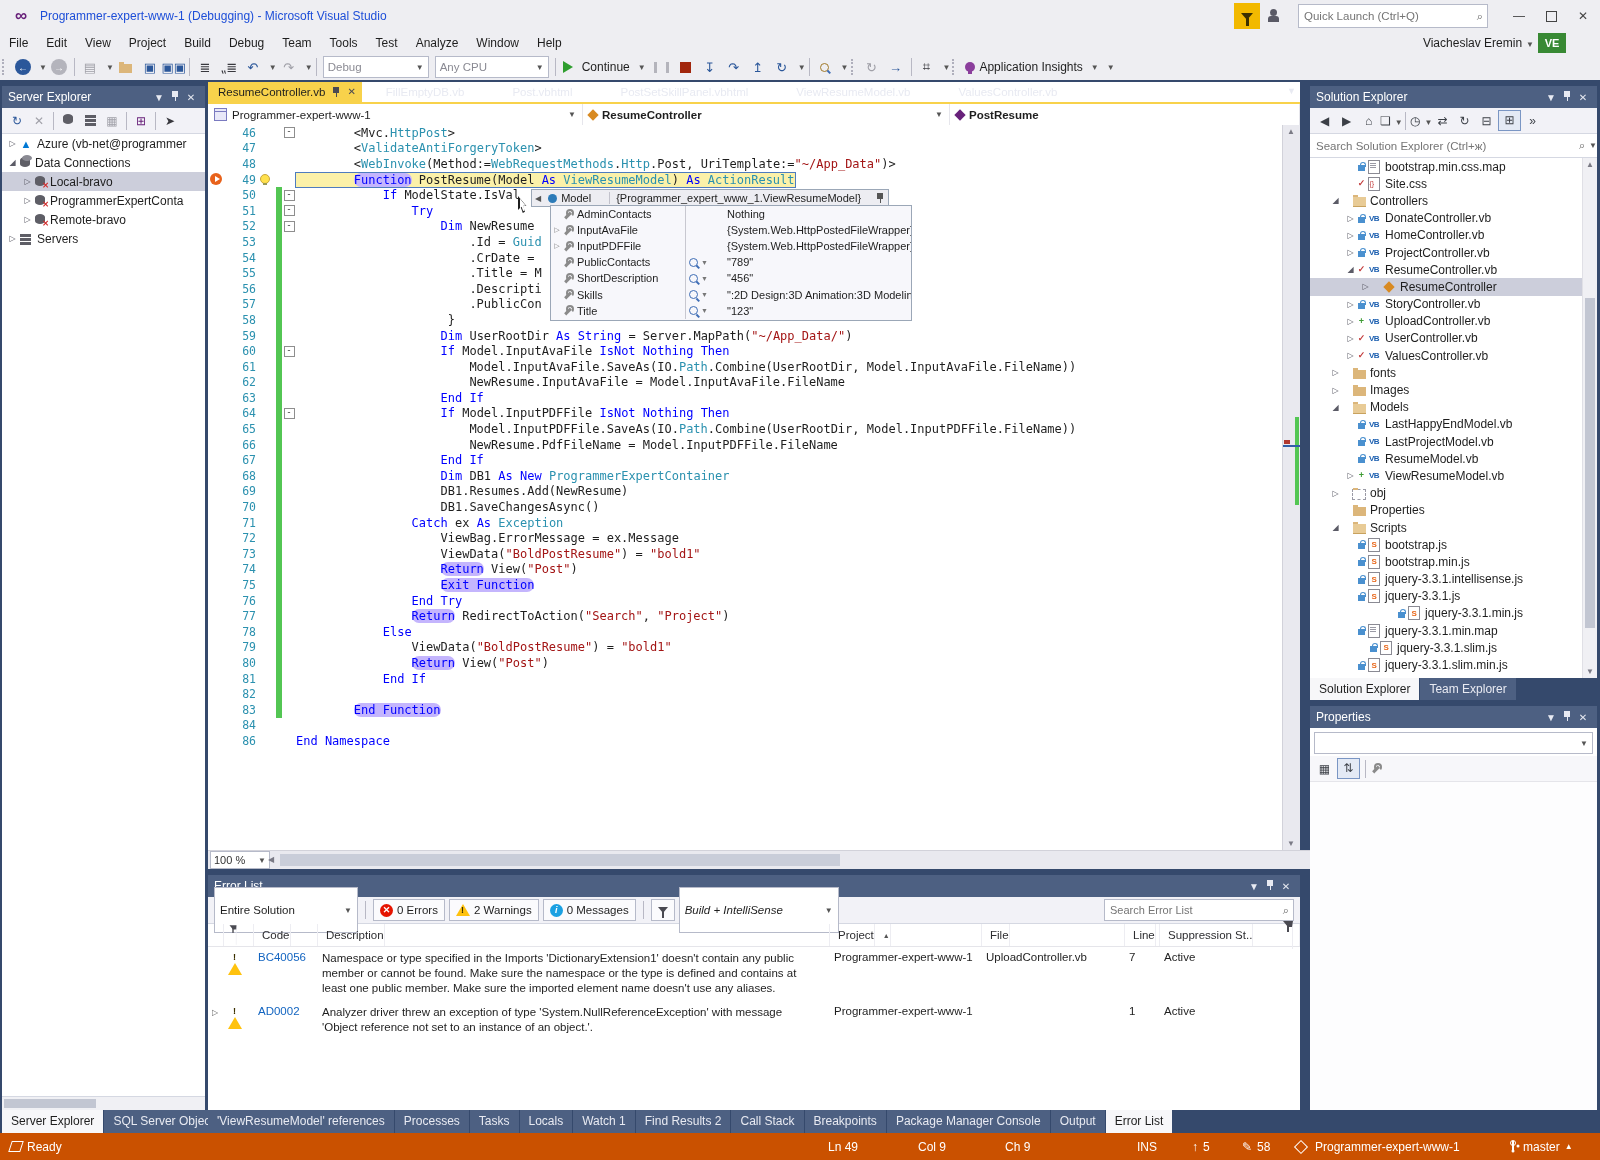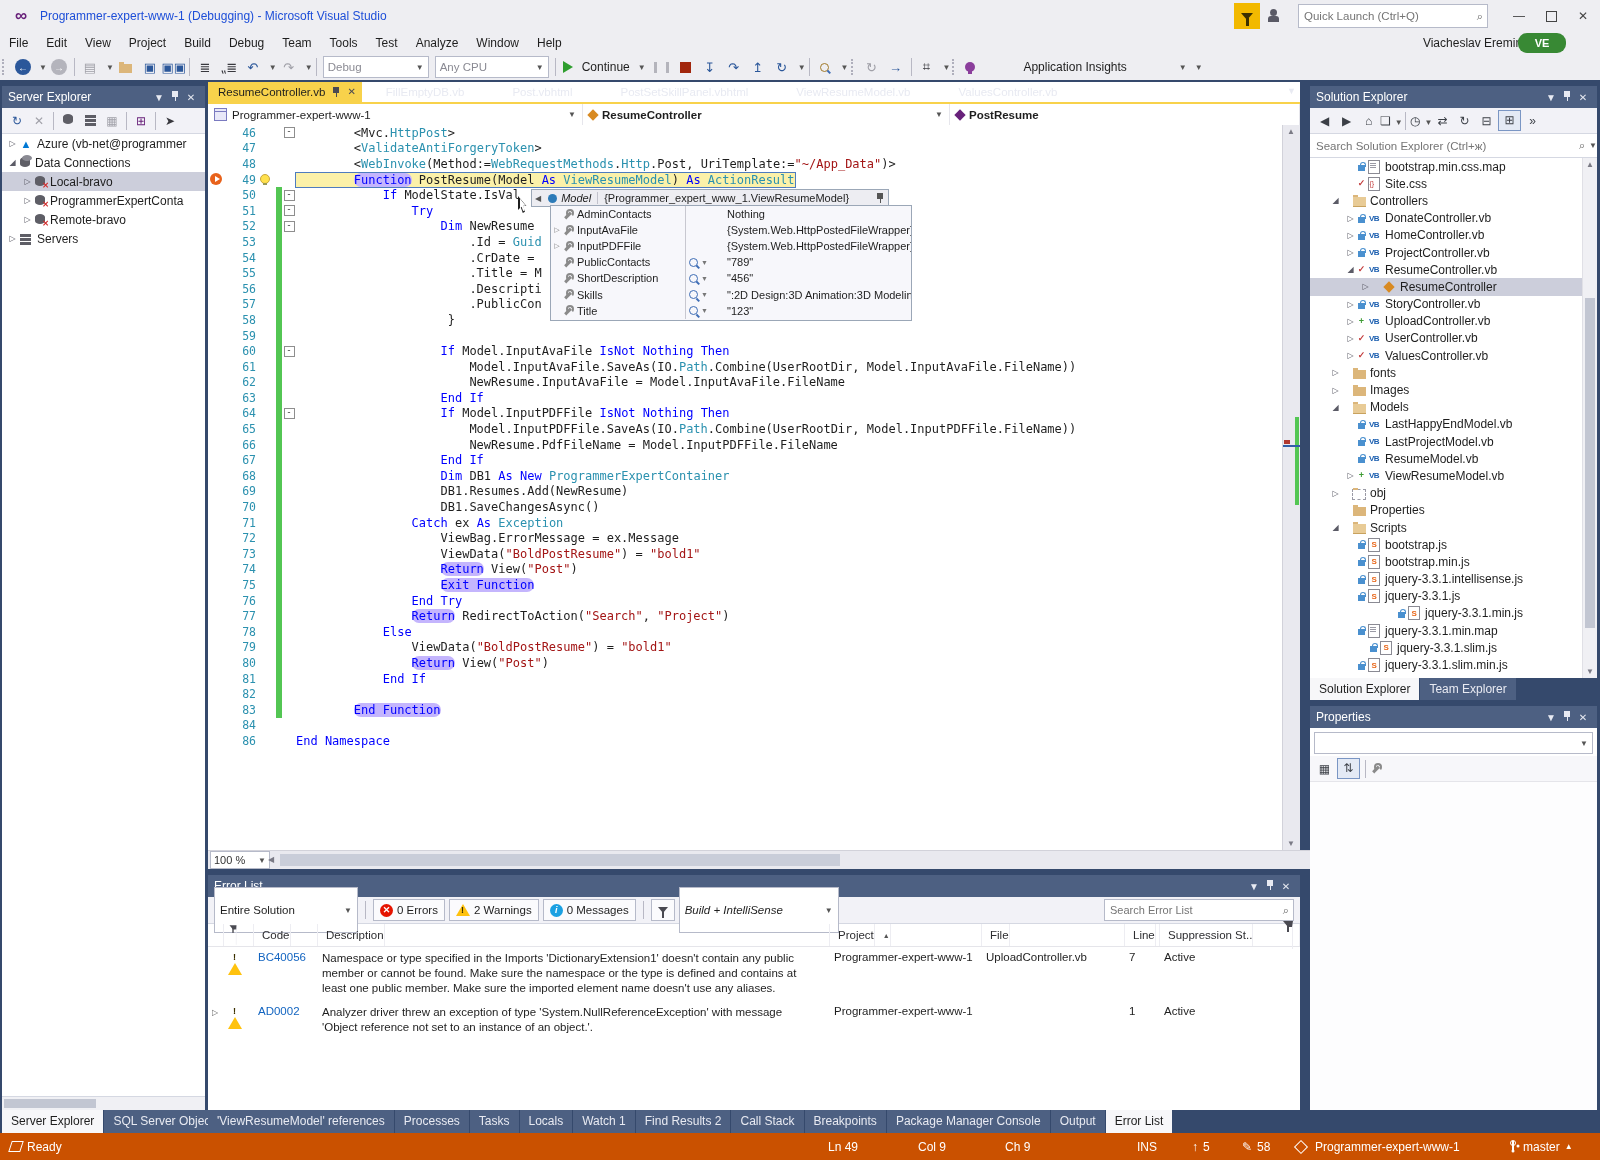--- a/index.html
+++ b/index.html
@@ -21,22 +21,22 @@
   .ql{width:188px;height:22px;background:#fff;border:1px solid #B6BAC9;display:flex;align-items:center;margin-right:16px;}
   .ql input{flex:1;border:0;outline:0;font-size:11.5px;color:#777;padding:0 5px;background:transparent;font-family:"Liberation Sans",sans-serif;}
   .winbtn{width:30px;height:24px;display:flex;align-items:center;justify-content:center;color:#444;font-size:12px;margin-right:2px;}
   .restore-g{width:9px;height:9px;border:1px solid #444;position:relative;background:var(--chrome,#EEEEF2);}
   .restore-g::before{content:"";position:absolute;left:2px;top:-3px;width:9px;height:9px;border:1px solid #444;z-index:-1;}
   
   .menubar{position:absolute;left:0;top:32px;width:1600px;height:22px;background:var(--chrome,#EEEEF2);display:flex;align-items:center;font-size:12px;}
   .menu-item{padding:0 9px;height:22px;line-height:22px;color:#1E1E1E;}
   .menu-user{position:absolute;right:66px;top:0;height:22px;line-height:22px;color:#1E1E1E;}
   .caret{font-size:8px;color:#555;margin-left:4px;}
-  .ve-badge{position:absolute;right:34px;top:1px;width:48px;height:20px;background:var(--ve-badge,#388934);color:#fff;
-            display:flex;align-items:center;justify-content:center;font-size:11px;font-weight:bold;border-radius:9px;}
+  .ve-badge{position:absolute;right:34px;top:1px;width:28px;height:20px;background:var(--ve-badge,#388934);color:#fff;
+            display:flex;align-items:center;justify-content:center;font-size:11px;font-weight:bold;}
   
   .toolbar{position:absolute;left:0;top:54px;width:1600px;height:26px;background:var(--chrome,#EEEEF2);display:flex;align-items:center;font-size:12px;}
   .tbi{width:24px;height:22px;display:flex;align-items:center;justify-content:center;font-size:13px;}
   .tbsep{width:1px;height:18px;background:#B8B8C4;margin:0 3px;}
   .grip{width:5px;height:16px;border-left:2px dotted #AFAFBC;margin:0 2px;}
   .blue{color:#2B579A}.gray{color:#A0A0A8}.dark{color:#38383E}
   .circ{width:16px;height:16px;border-radius:50%;display:flex;align-items:center;justify-content:center;color:#fff;font-size:10px;}
   .circ.b{background:#2B579A}.circ.g{background:#B4B4BC}
   .combo{height:20px;background:#fff;border:1px solid #B6BAC9;display:flex;align-items:center;font-size:11.5px;color:#8A8A93;padding:0 4px;margin:0 3px;}
   .combo .cv{flex:1;padding-right:6px;}
@@ -137,21 +137,21 @@
   .ed-hscroll{position:absolute;left:0;top:768px;width:1264px;height:18px;background:#E9E9EF;border-top:1px solid #D2D2DA;display:flex;align-items:center;font-size: 11px;}
   .zoom-combo{width:52px;height:16px;background:#FFF;border:1px solid #B6BAC9;margin-left:2px;display:flex;align-items:center;padding:0 3px;color:#333;}
   .zoom-combo .cv{flex:1;}
   .ed-thumb{position:absolute;left:72px;top:3px;width:560px;height:12px;background:#C9CDD9;}
   .ed-harrow{position:absolute;top:4px;font-size:8px;color:#7A7A85;}
   
   .datatip-h{position:absolute;left:531px;top:189px;width:356px;height:16px;background:#EDEDF2;border:1px solid #9BA7B7;
              display:flex;align-items:center;font-size:11px;z-index:5;}
   .dt-collapse{font-size:8px;color:#555;padding:0 3px;}
   .dt-sphere{width:9px;height:9px;border-radius:50%;background:#2D7BB8;margin:0 4px;flex:none;}
-  .dt-hname{padding-right:6px;border-right:1px solid #C2C2CC;font-style:italic;}
+  .dt-hname{padding-right:18px;border-right:1px solid #C2C2CC;}
   .dt-hval{padding-left:6px;flex:1;white-space:nowrap;overflow:hidden;}
   .datatip-b{position:absolute;left:550px;top:205px;width:360px;height:114px;background:#F7F7FB;border:1px solid #9BA7B7;z-index:5;}
   .dt-row{display:flex;align-items:center;height:16.1px;font-size:11px;}
   .dt-exp{width:12px;font-size:7px;color:#777;text-align:center;flex:none;}
   .mini-wrench{width:11px;height:11px;position:relative;flex:none;margin-right:3px;}
   .mini-wrench::before{content:"";position:absolute;left:1px;top:5px;width:8px;height:3px;background:#8A8A8A;transform:rotate(-45deg);}
   .mini-wrench::after{content:"";position:absolute;right:0;top:0;width:4px;height:4px;border:2px solid #8A8A8A;border-radius:50%;border-bottom-color:transparent;}
   .dt-name{width:108px;flex:none;white-space:nowrap;}
   .dt-mag{width:38px;flex:none;border-left:1px solid #C8C8D0;height:100%;display:flex;align-items:center;gap:3px;padding-left:3px;}
   .mini-mag{width:7px;height:7px;border:1.5px solid #3E6DB5;border-radius:50%;position:relative;display:inline-block;}
@@ -312,21 +312,21 @@
         <span class="mini-mag" style="border-color:#A07828;"></span>
       </span>
     <span class="caret">▼</span>
     <span class="grip"></span>
     <span class="tbi gray">↻</span>
     <span class="tbi blue">→</span>
     <span class="tbsep"></span>
     <span class="tbi dark">⌗</span>
     <span class="caret">▼</span>
     <span class="grip"></span>
-    <span style="display:flex;align-items:center;margin:4px 4px;gap:44px;">
+    <span style="display:flex;align-items:center;margin:4px 4px;">
       <span class="bulb-p"></span>
       <span class="tb-label">Application Insights</span>
       <span class="caret">▼</span>
     </span>
     <span class="caret">▼</span>
   </div>
 
   <div class="server-exp">
     <div class="panel-h">
       <span class="ttl">Server Explorer</span>
@@ -525,20 +525,21 @@
           <span class="m-chg on"></span>
           <span class="m-fold"></span>
           <span class="m-text"><span class="c-d">                     }</span></span>
         </div>
         <div class="crow">
           <span class="m-glyph"></span>
           <span class="m-num">59</span>
           <span class="m-bulb"></span>
           <span class="m-chg on"></span>
           <span class="m-fold"></span>
+          <span class="m-text"><span class="c-d">                    </span><span class="c-k">Dim</span><span class="c-d"> UserRootDir </span><span class="c-k">As</span><span class="c-d"> </span><span class="c-k">String</span><span class="c-d"> = Server.MapPath(</span><span class="c-s">"~/App_Data/"</span><span class="c-d">)</span></span>
         </div>
         <div class="crow">
           <span class="m-glyph"></span>
           <span class="m-num">60</span>
           <span class="m-bulb"></span>
           <span class="m-chg on"></span>
           <span class="m-fold">
             <span class="fold-box">-</span>
           </span>
           <span class="m-text"><span class="c-d">                    </span><span class="c-k">If</span><span class="c-d"> Model.InputAvaFile </span><span class="c-k">IsNot</span><span class="c-d"> </span><span class="c-k">Nothing</span><span class="c-d"> </span><span class="c-k">Then</span></span>

